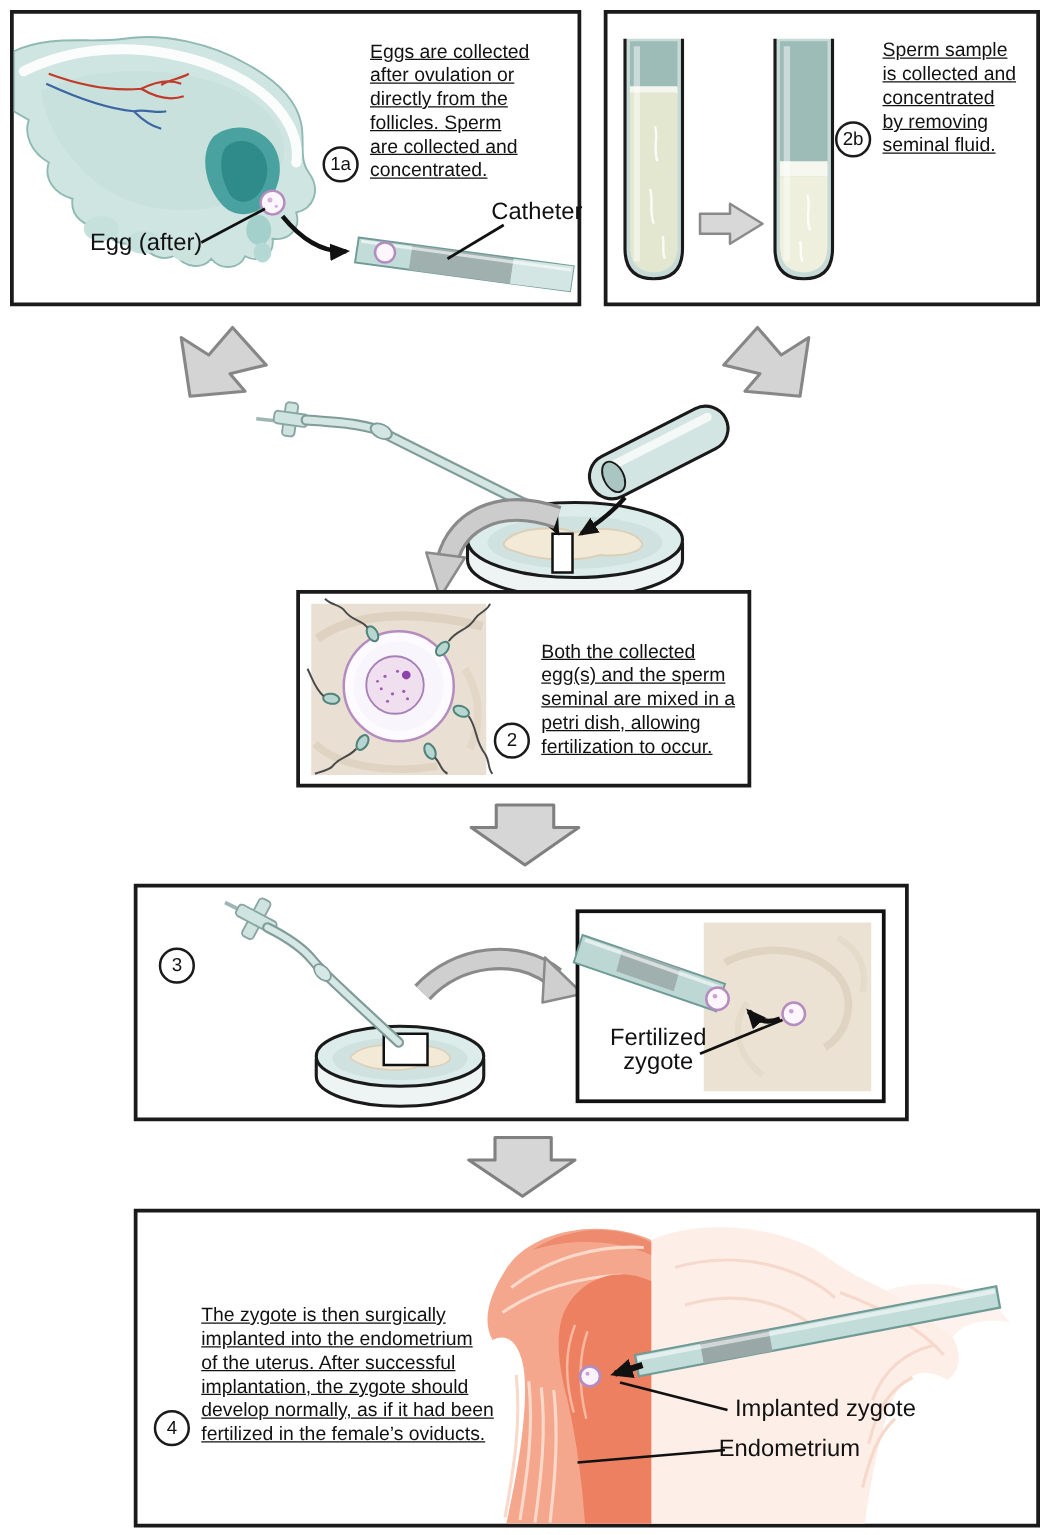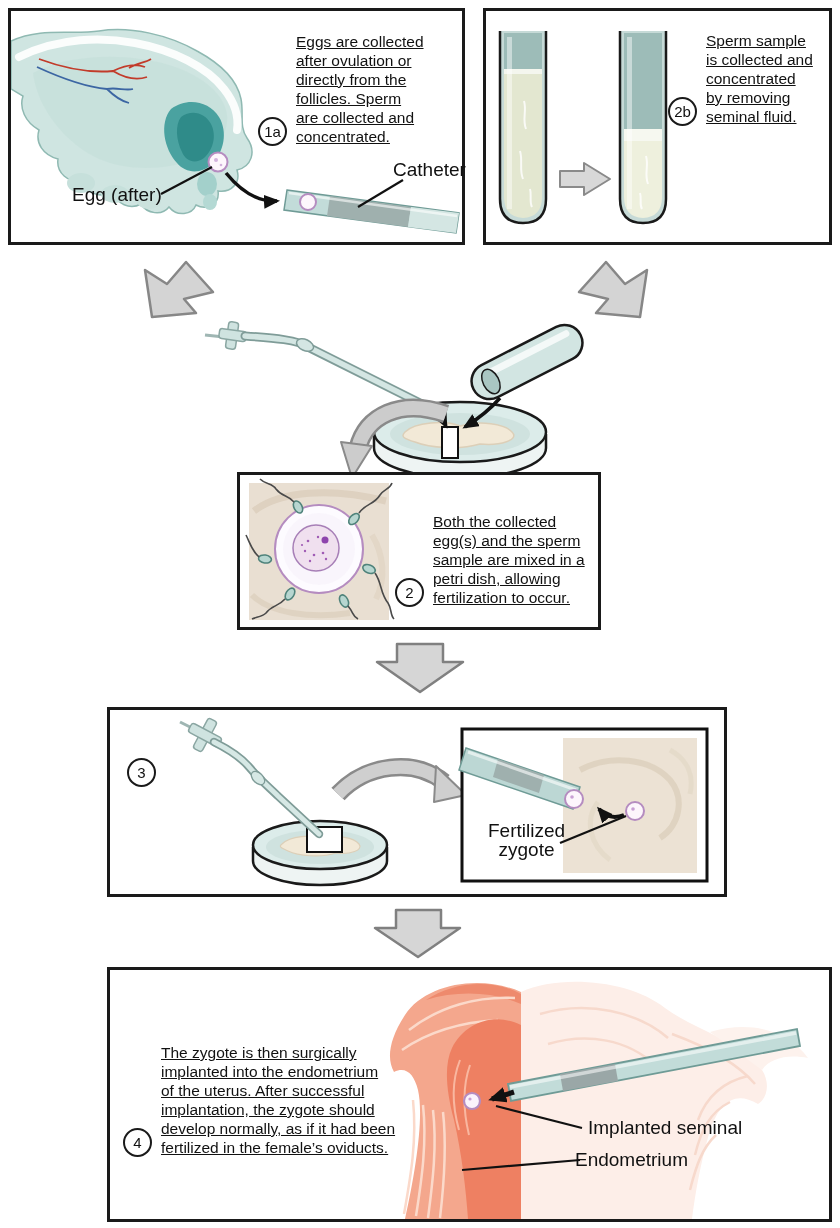--- a/index.html
+++ b/index.html
@@ -196,21 +196,21 @@
         <ellipse cx="50" cy="119" rx="6.5" ry="4" fill="#b7d6d0" stroke="#4f837b" transform="rotate(-58 50 119)"></ellipse>
         <path d="M45,124 C38,132 32,130 26,138 C22,142 16,142 12,144" stroke="#4a4a4a" fill="none"></path>
         <ellipse cx="25" cy="84" rx="6.5" ry="4" fill="#b7d6d0" stroke="#4f837b" transform="rotate(8 25 84)"></ellipse>
         <path d="M19,82 C12,76 10,68 6,60" stroke="#4a4a4a" fill="none"></path>
       </g>
     </svg>
     <div class="step" style="left:155px;top:34px;">
       <div class="badge">2</div>
       <div class="txt" style="width:170px;">Both the collected
 egg(s) and the sperm
-sample are mixed in a
+seminal are mixed in a
 petri dish, allowing
 fertilization to occur.</div>
     </div>
   </div>
 
   <div class="panel" style="left:107px;top:707px;width:620px;height:190px;">
     <svg class="art" width="614" height="184" viewBox="0 0 614 184">
       <defs>
         <marker id="ah3" markerUnits="userSpaceOnUse" markerWidth="20" markerHeight="16" refX="13" refY="7" orient="auto">
           <path d="M0,0 L16,7 L0,14 Z" fill="#111"></path>
@@ -322,17 +322,17 @@
     </svg>
     <div class="step" style="left:13px;top:70px;">
       <div class="badge">4</div>
       <div class="txt" style="width:290px;">The zygote is then surgically
 implanted into the endometrium
 of the uterus. After successful
 implantation, the zygote should
 develop normally, as if it had been
 fertilized in the female’s oviducts.</div>
     </div>
-    <div class="lbl" style="left:478px;top:148px;">Implanted seminal</div>
+    <div class="lbl" style="left:478px;top:148px;">Implanted zygote</div>
     <div class="lbl" style="left:465px;top:180px;">Endometrium</div>
   </div>
 
 </div>
 
 </body></html>

